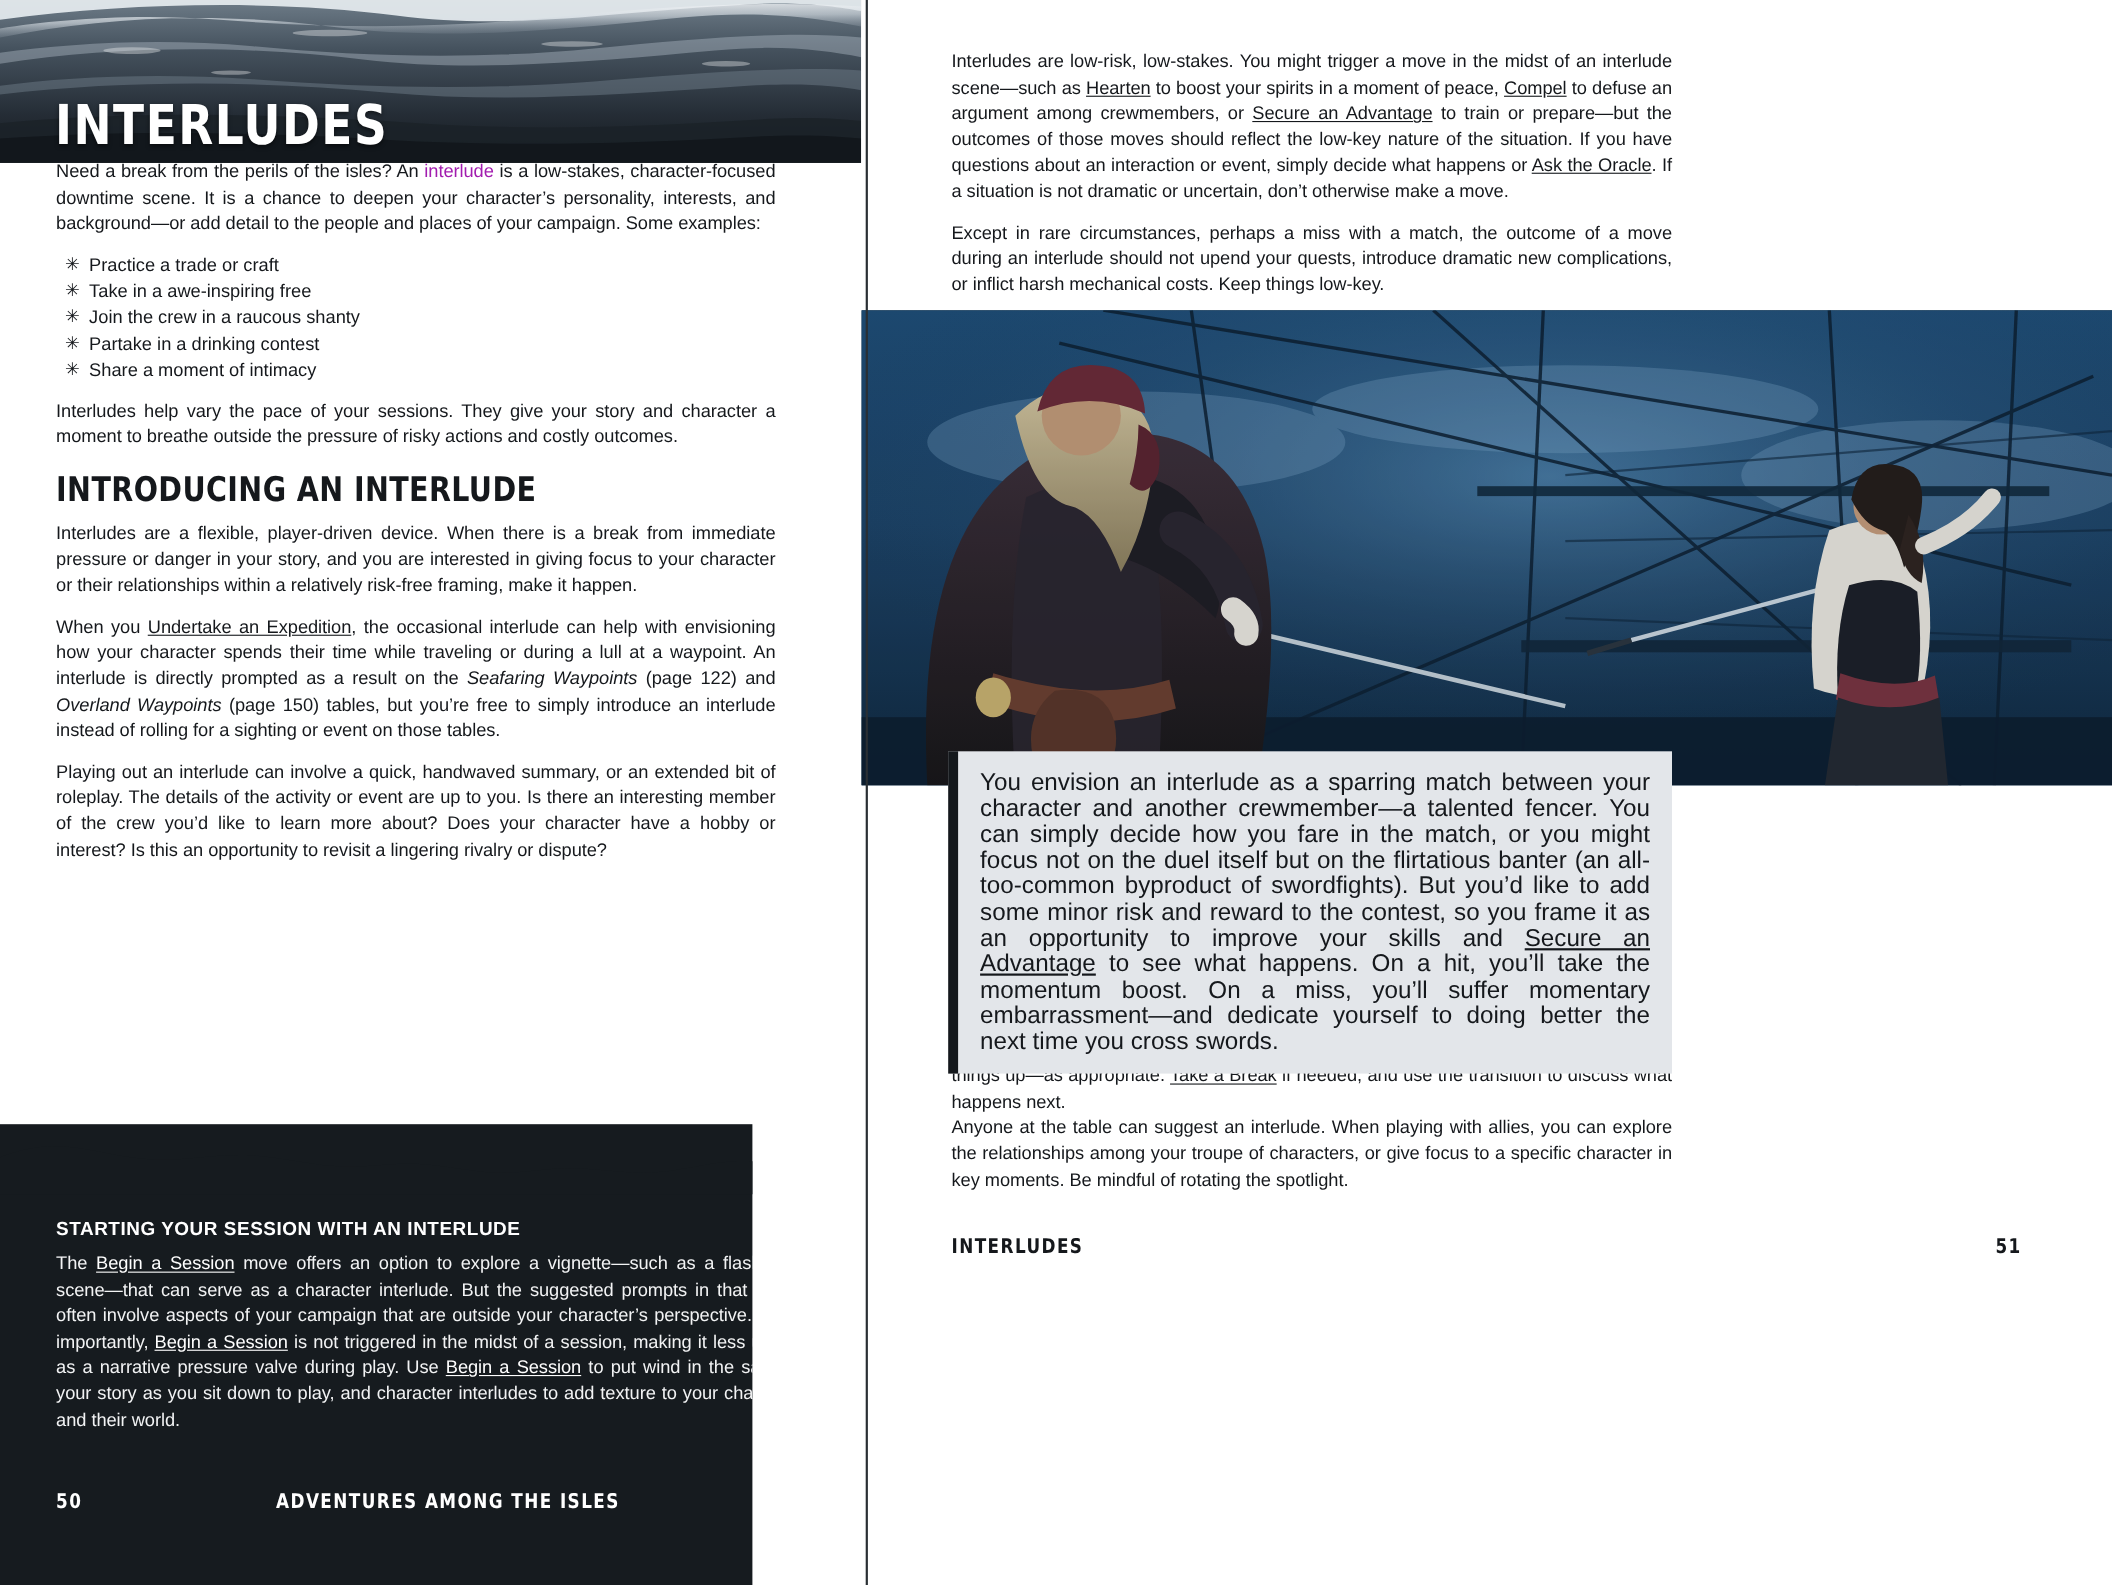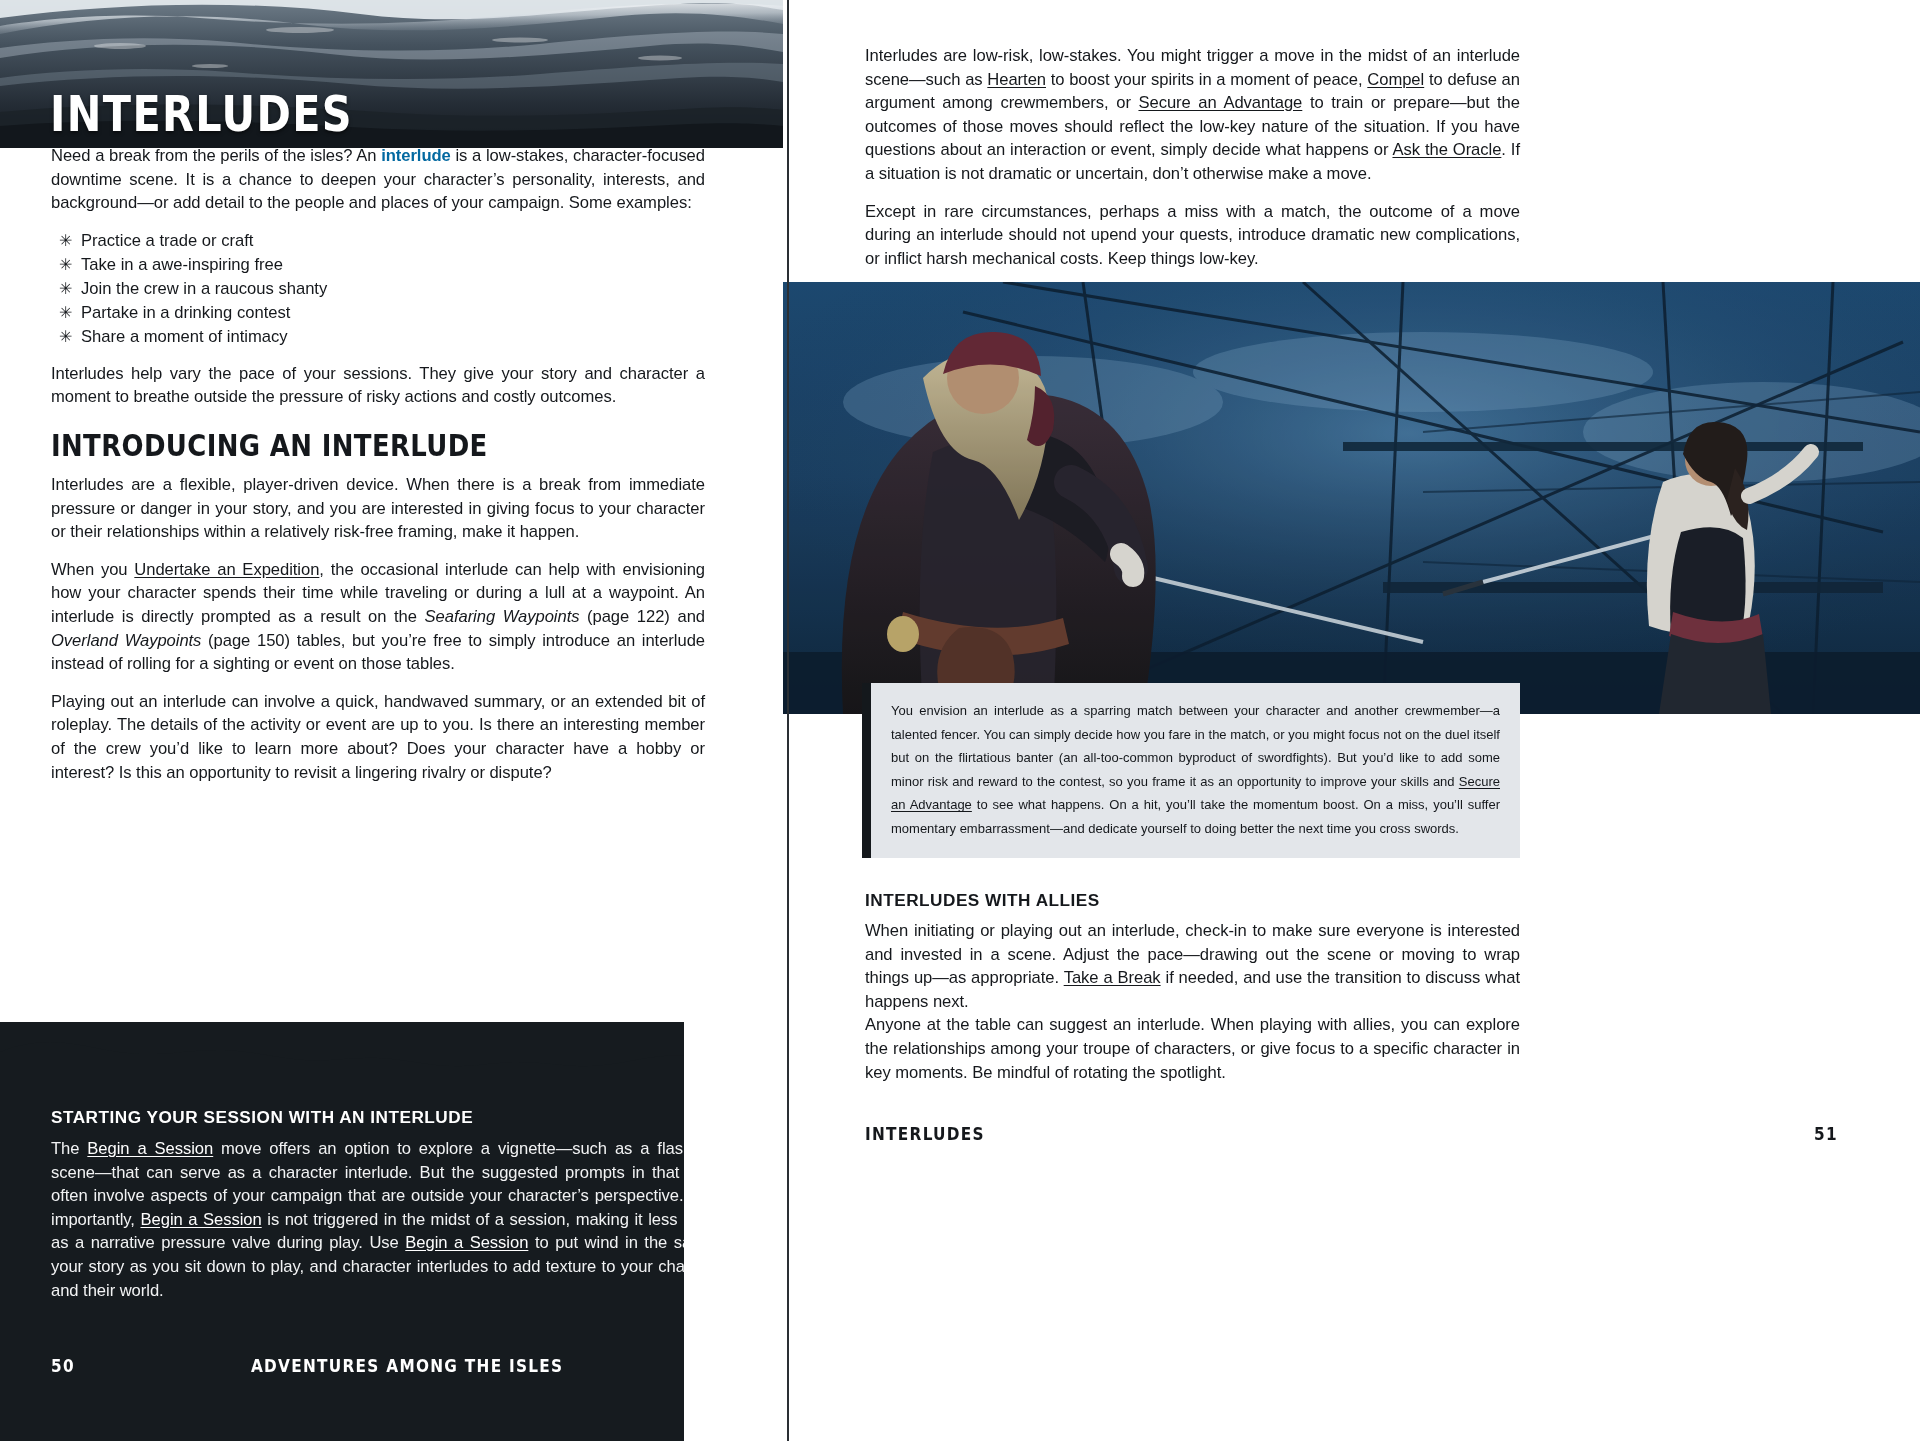--- a/index.html
+++ b/index.html
@@ -49,21 +49,21 @@
   
   p.body {
     font-size: 16.6px;
     line-height: 23.6px;
     color: #15181c;
     text-align: justify;
     margin-bottom: 14px;
     letter-spacing: -0.05px;
   }
   p.body.last { margin-bottom: 0; }
-  .red { color: #0369a1; font-weight: bold; }
+  .red { color: #a21caf; font-weight: normal; }
   .mv { text-decoration: underline; text-underline-offset: 2px; }
   .it { font-style: italic; }
 
   h2.sec {
     font-family: "DejaVu Sans Condensed", "Liberation Sans Narrow", "Liberation Sans", sans-serif;
     font-weight: 900;
     font-size: 31px;
     line-height: 34px;
     letter-spacing: 0.4px;
     color: #15181c;
@@ -168,21 +168,21 @@
   .callout {
     position: absolute;
     left: 79px; top: 683px;
     width: 658px;
     padding: 16px 20px 17px 20px;
     background: #e3e6ea;
     border-left: 9px solid #14181c;
     z-index: 10;
   }
   .callout p {
-    font-size: 13px;
+    font-size: 22px;
     line-height: 23.6px;
     color: #15181c;
     text-align: justify;
   }
   .footer-right {
     position: absolute;
     left: 82px; right: 82px; bottom: 297px;
     display: flex; justify-content: space-between; align-items: baseline;
     font-family: "DejaVu Sans Condensed", "Liberation Sans Narrow", "Liberation Sans", sans-serif;
     font-weight: 900;

